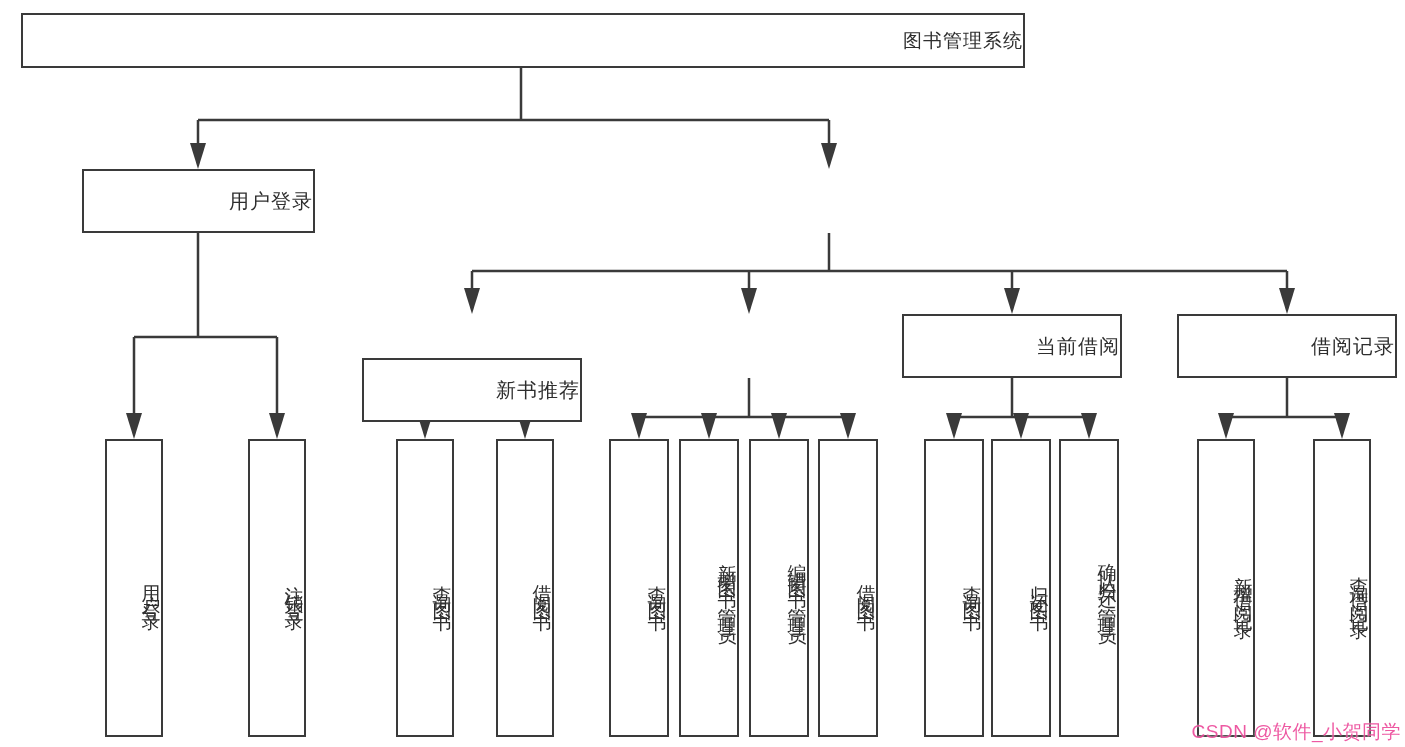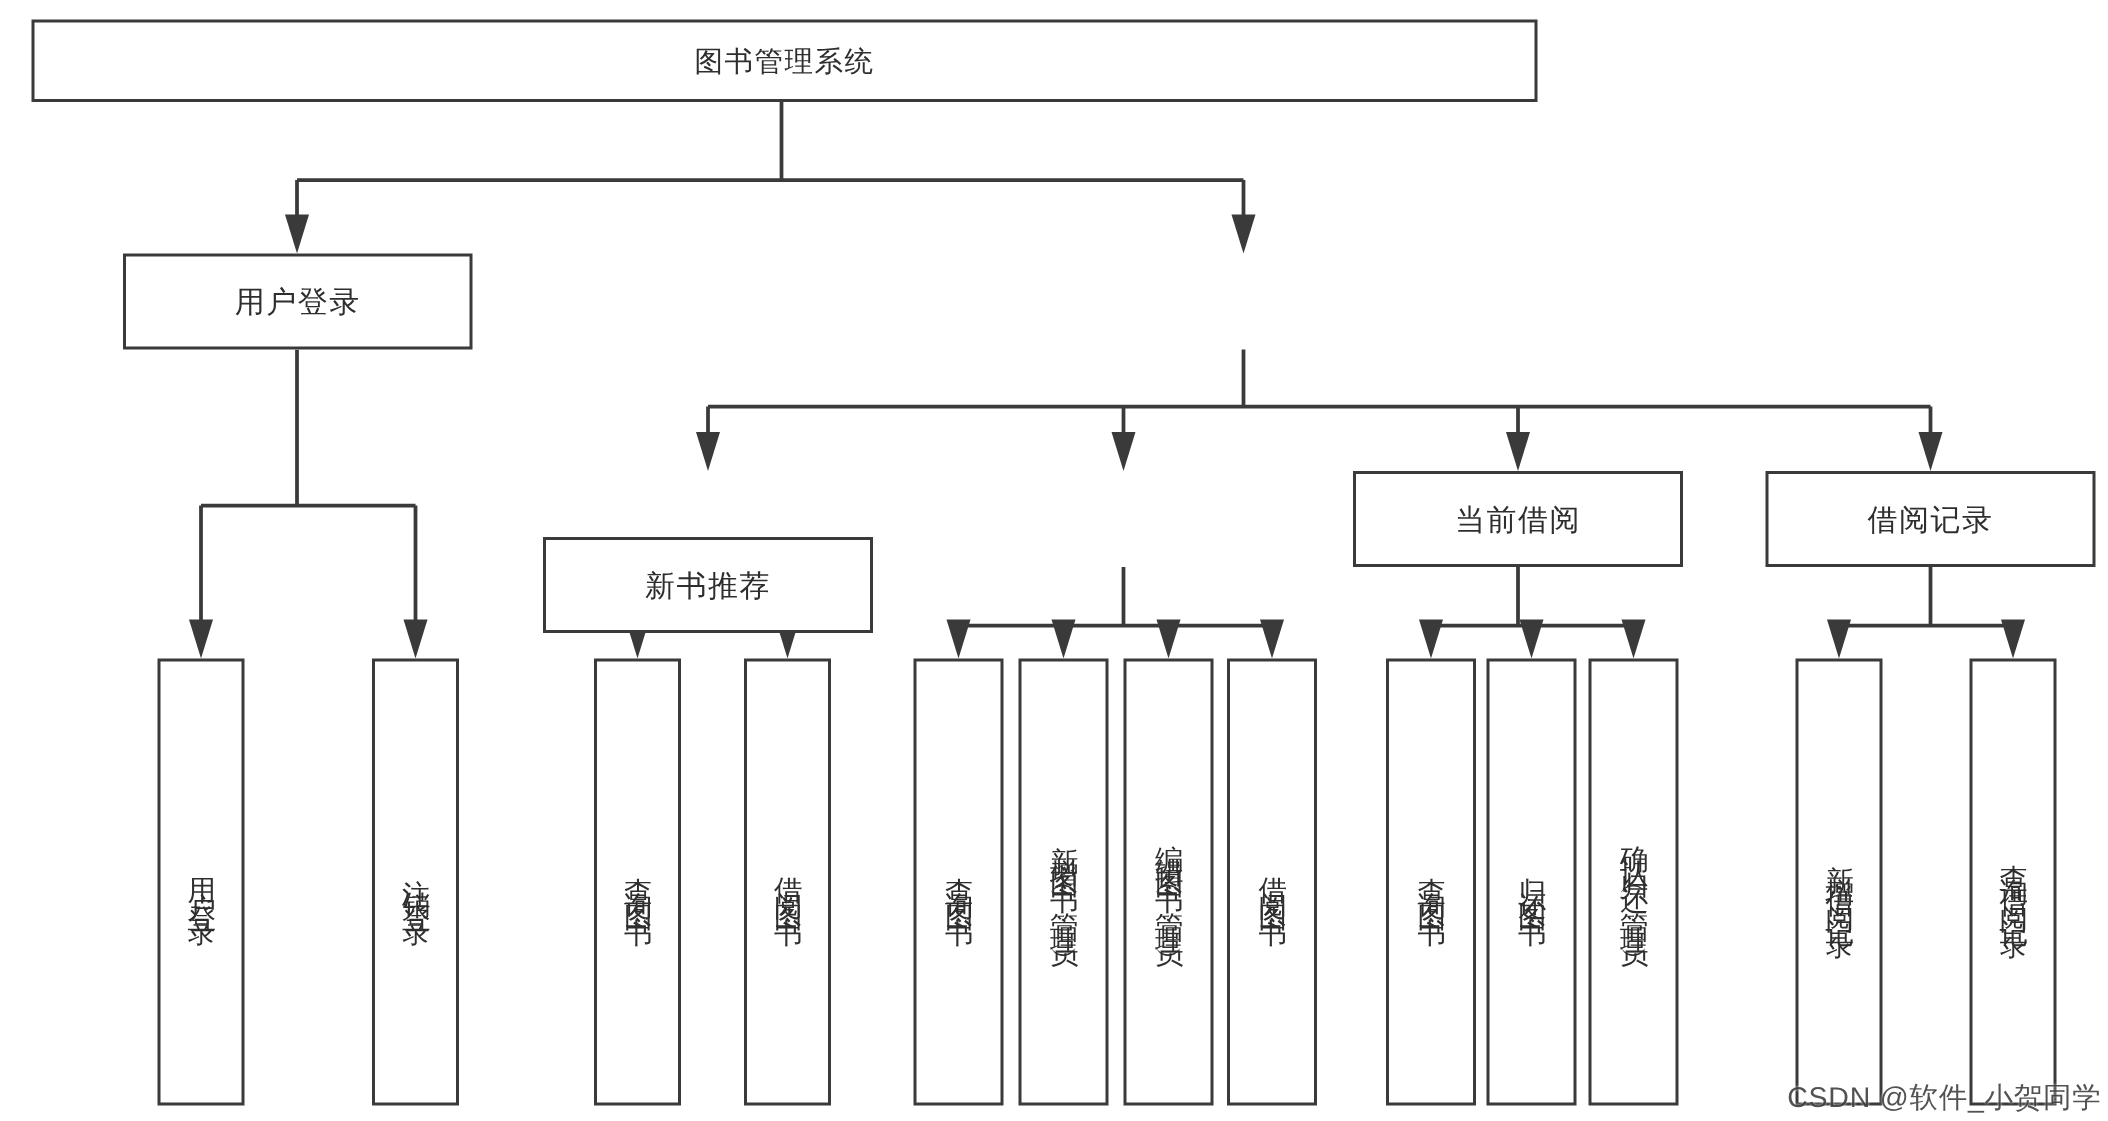--- a/index.html
+++ b/index.html
@@ -24,21 +24,21 @@
     pointer-events: none;
   }
   .node {
     position: absolute;
     box-sizing: border-box;
     background: #ffffff;
     border: 2.5px solid #3a3a3a;
     color: #2e2e2e;
     display: flex;
     align-items: center;
-    justify-content: center;
+    justify-content: flex-end;
     text-align: center;
   }
   .node.h span {
     font-size: 20px;
     letter-spacing: 1px;
     white-space: nowrap;
   }
   .node.root span {
     font-size: 19px;
   }
@@ -48,21 +48,21 @@
     font-size: 19px;
     letter-spacing: 9px;
     line-height: 1;
   }
   .watermark {
     position: absolute;
     right: 4px;
     bottom: 2px;
     font-size: 19px;
     letter-spacing: 0.5px;
-    color: #404040;
+    color: #ec4899;
     opacity: 0.9;
     white-space: nowrap;
     text-shadow: 0 0 2px #ffffff;
     margin-top: 40px;
   }
 </style>
 </head>
 <body>
 
 <div class="canvas">

